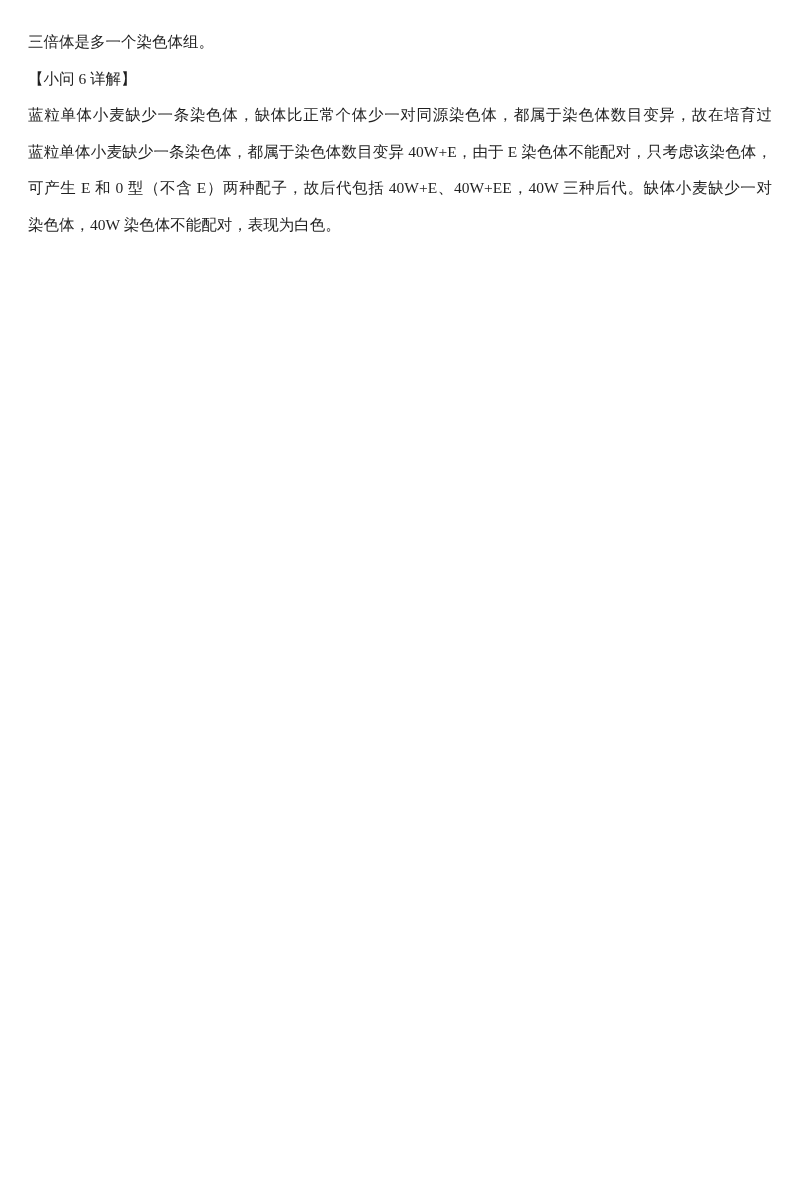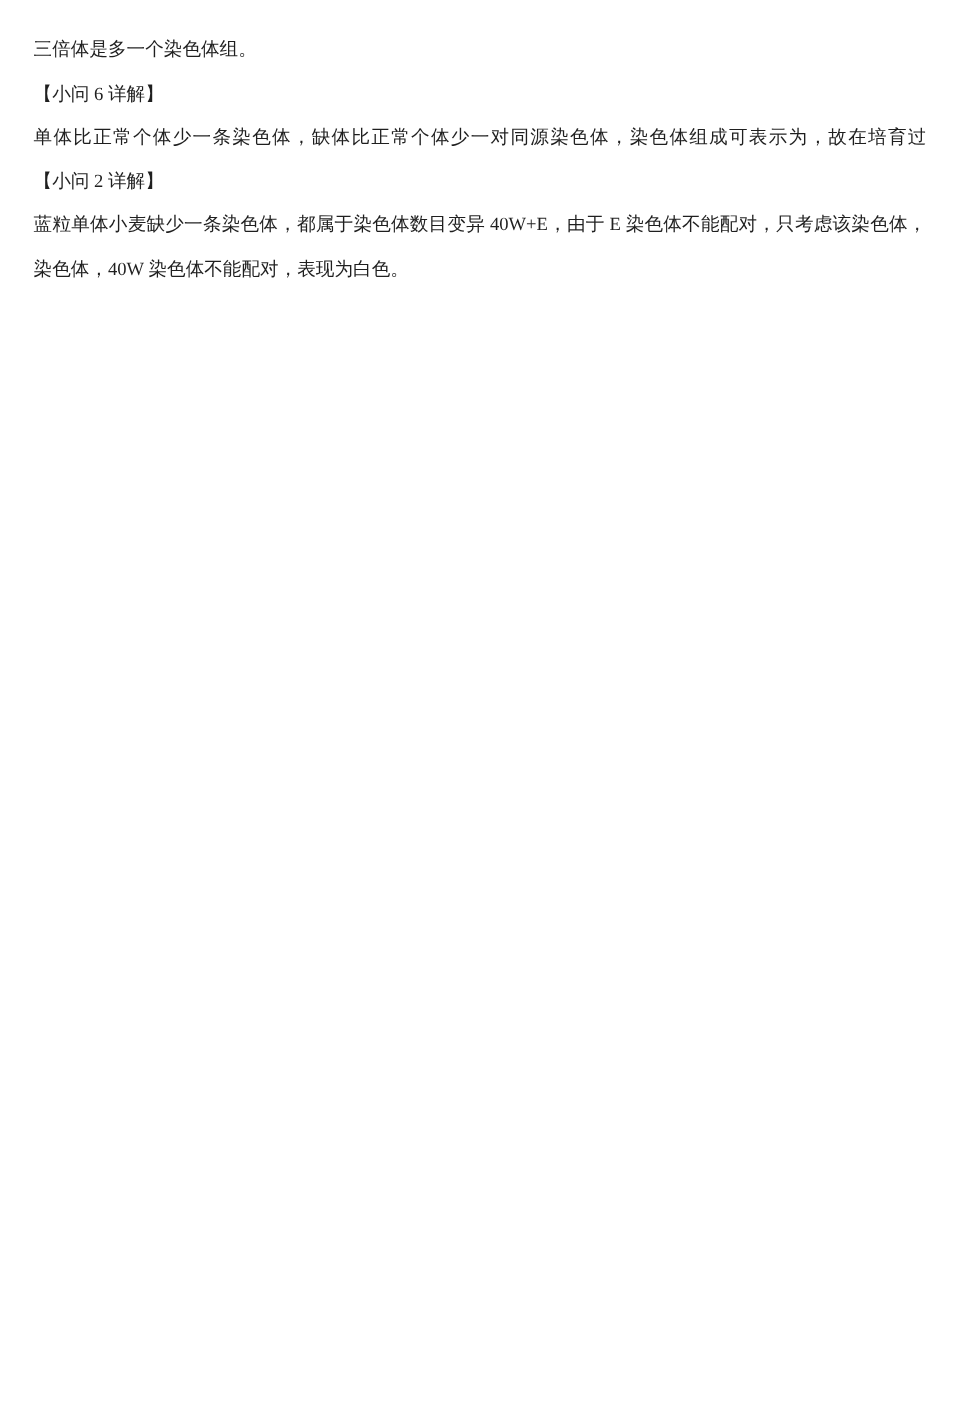--- a/index.html
+++ b/index.html
@@ -32,17 +32,17 @@
     text-align-last: justify;
     text-justify: inter-character;
   }
 </style>
 </head>
 <body>
 
 <div class="doc-page">
   <div class="text-line">三倍体是多一个染色体组。</div>
   <div class="text-line">【小问 6 详解】</div>
-  <div class="text-line just">单体比正常个体少一条染色体，缺体比正常个体少一对同源染色体，染色体组成可表示为，故在培育过</div>
-  <div class="text-line">【小问 2 详解】</div>
+  <div class="text-line just">蓝粒单体小麦缺少一条染色体，缺体比正常个体少一对同源染色体，都属于染色体数目变异，故在培育过</div>
   <div class="text-line just">蓝粒单体小麦缺少一条染色体，都属于染色体数目变异 40W+E，由于 E 染色体不能配对，只考虑该染色体，</div>
+  <div class="text-line just">可产生 E 和 0 型（不含 E）两种配子，故后代包括 40W+E、40W+EE，40W 三种后代。缺体小麦缺少一对</div>
   <div class="text-line">染色体，40W 染色体不能配对，表现为白色。</div>
 </div>
 
 </body></html>

